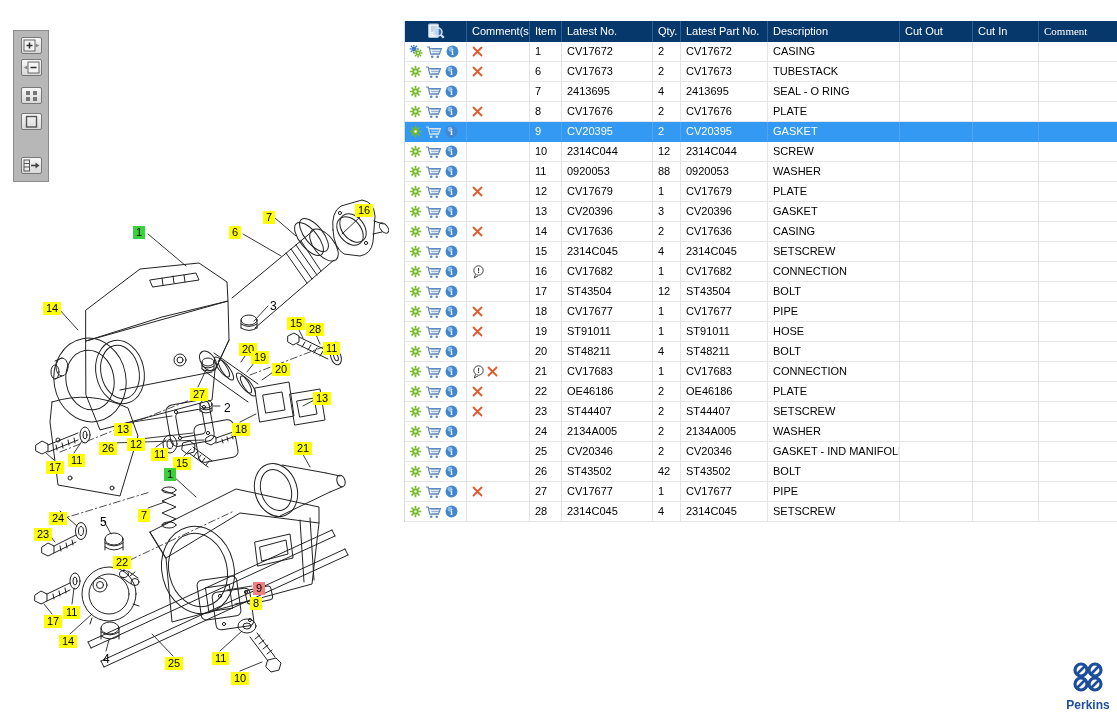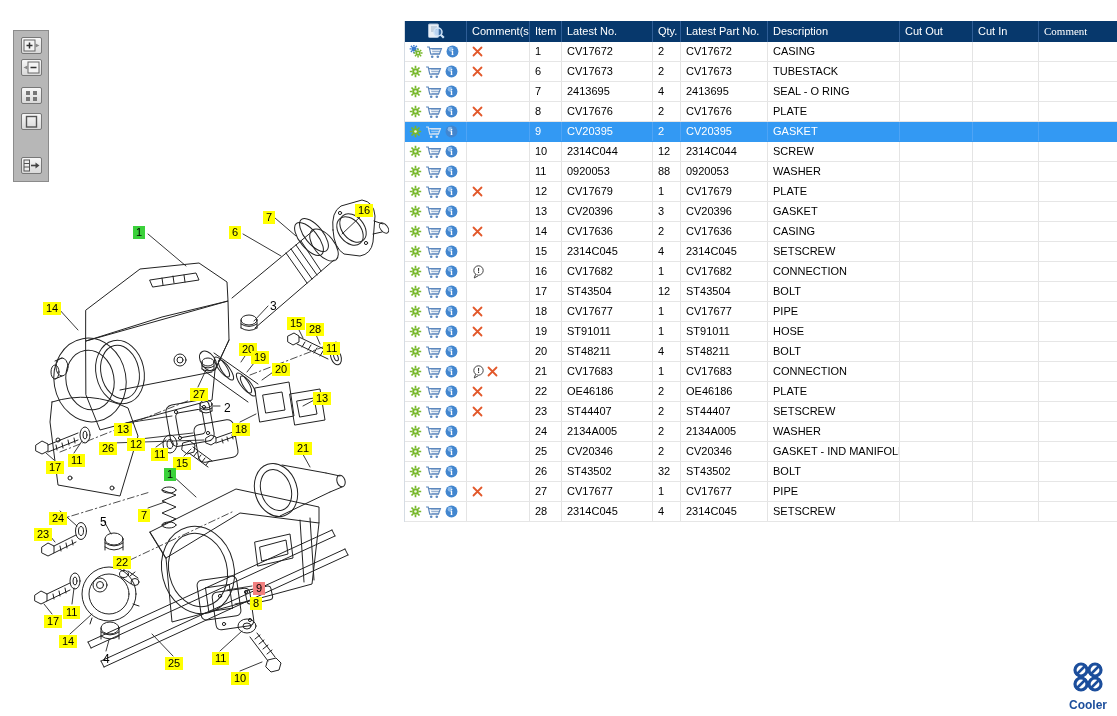--- a/index.html
+++ b/index.html
@@ -1147,21 +1147,21 @@
               <svg width="13" height="13" viewBox="0 0 14 14">
                 <circle cx="7" cy="7" r="6.4" fill="#4286cf"></circle>
                 <circle cx="5.4" cy="4.6" r="2.6" fill="#9cc6ef" opacity="0.8"></circle>
                 <text x="7" y="10.6" text-anchor="middle" font-size="9.5" font-weight="bold" fill="#fff" font-family="Liberation Serif,serif">i</text>
               </svg>
             </span>
           </div>
           <div class="td symbols" style="width: 63px;"></div>
           <div class="td" style="width: 32px;">26</div>
           <div class="td" style="width: 91px;">ST43502</div>
-          <div class="td" style="width: 28px;">32</div>
+          <div class="td" style="width: 28px;">42</div>
           <div class="td" style="width: 87px;">ST43502</div>
           <div class="td" style="width: 132px;">BOLT</div>
           <div class="td" style="width: 73px;"></div>
           <div class="td" style="width: 66px;"></div>
           <div class="td" style="width: 79px;"></div>
         </div>
         <div class="trow">
           <div class="td icons" style="width: 62px;">
             <span style="display: inline-flex;">
               <svg width="13" height="13" viewBox="0 0 13 13">
@@ -1243,16 +1243,16 @@
   <div id="logo">
     <svg width="38" height="38" viewBox="0 0 38 38">
       <g stroke="#1c4e9c" stroke-width="3.2" fill="none">
         <circle cx="12" cy="12" r="6"></circle>
           <circle cx="26" cy="12" r="6"></circle>
         <circle cx="12" cy="26" r="6"></circle>
           <circle cx="26" cy="26" r="6"></circle>
         <path d="M7,17 L17,7 M21,17 L31,7 M7,31 L17,21 M21,31 L31,21" stroke-width="2.6"></path>
       </g>
     </svg>
-    <div class="lname">Cooler</div>
+    <div class="lname">Perkins</div>
   </div>
 
 </div>
 
 </body></html>

